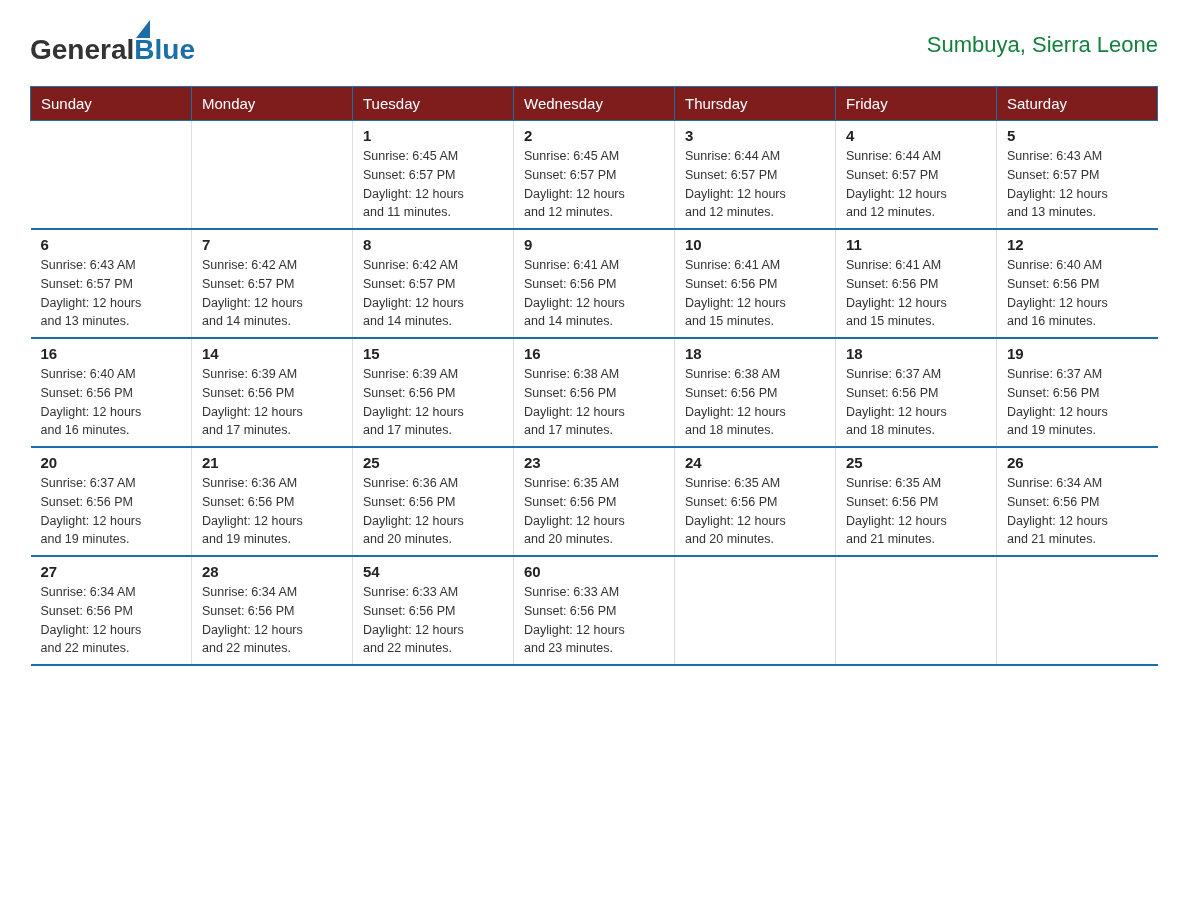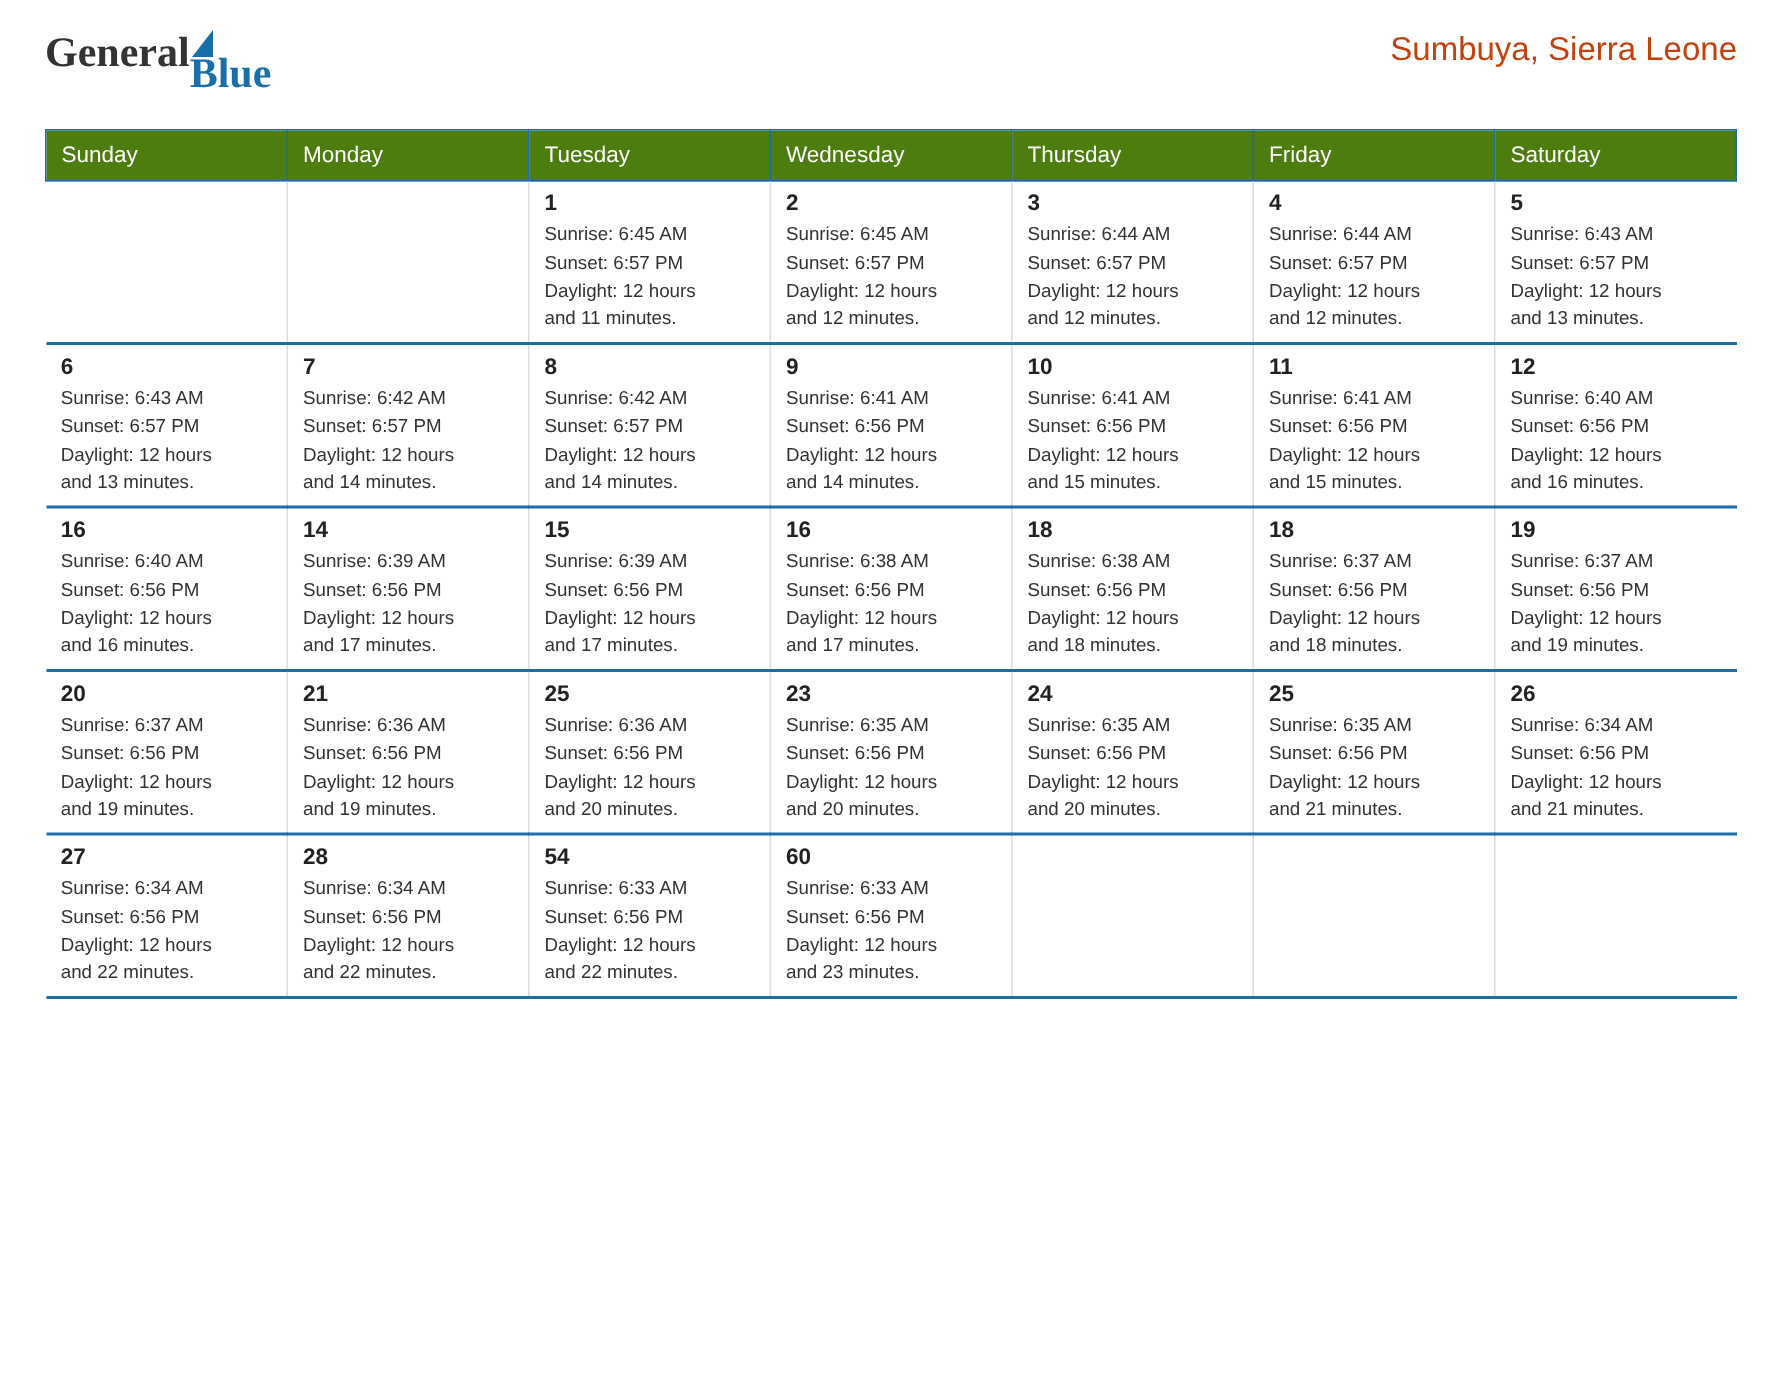--- a/index.html
+++ b/index.html
@@ -11,23 +11,22 @@
       padding: 20px 30px;
     }
     .header {
       display: flex;
       justify-content: space-between;
       align-items: flex-start;
       margin-bottom: 20px;
     }
     .logo {
       display: flex;
-      align-items: flex-start;
+      align-items: flex-end;
       gap: 0;
-      font-family: Liberation Serif, serif;
     }
     .logo-text-general {
       font-size: 28px;
       font-weight: bold;
       color: #333;
     }
     .logo-blue-part {
       display: flex;
       flex-direction: column;
       align-items: flex-start;
@@ -50,28 +49,29 @@
     }
     .title-block h1 {
       font-size: 52px;
       font-weight: bold;
       color: #222;
       line-height: 1.1;
     }
     .title-block h2 {
       font-size: 22px;
       font-weight: normal;
-      color: #c2410c;
+      color: #15803d;
+      margin-top: 12px;
     }
     table {
       width: 100%;
       border-collapse: collapse;
     }
     thead tr {
-      background-color: #4d7c0f;
+      background-color: #7f1d1d;
     }
     thead th {
       color: white;
       font-size: 15px;
       font-weight: normal;
       padding: 8px 10px;
       text-align: left;
       border: 1px solid #1a6fa8;
     }
     tbody tr {

